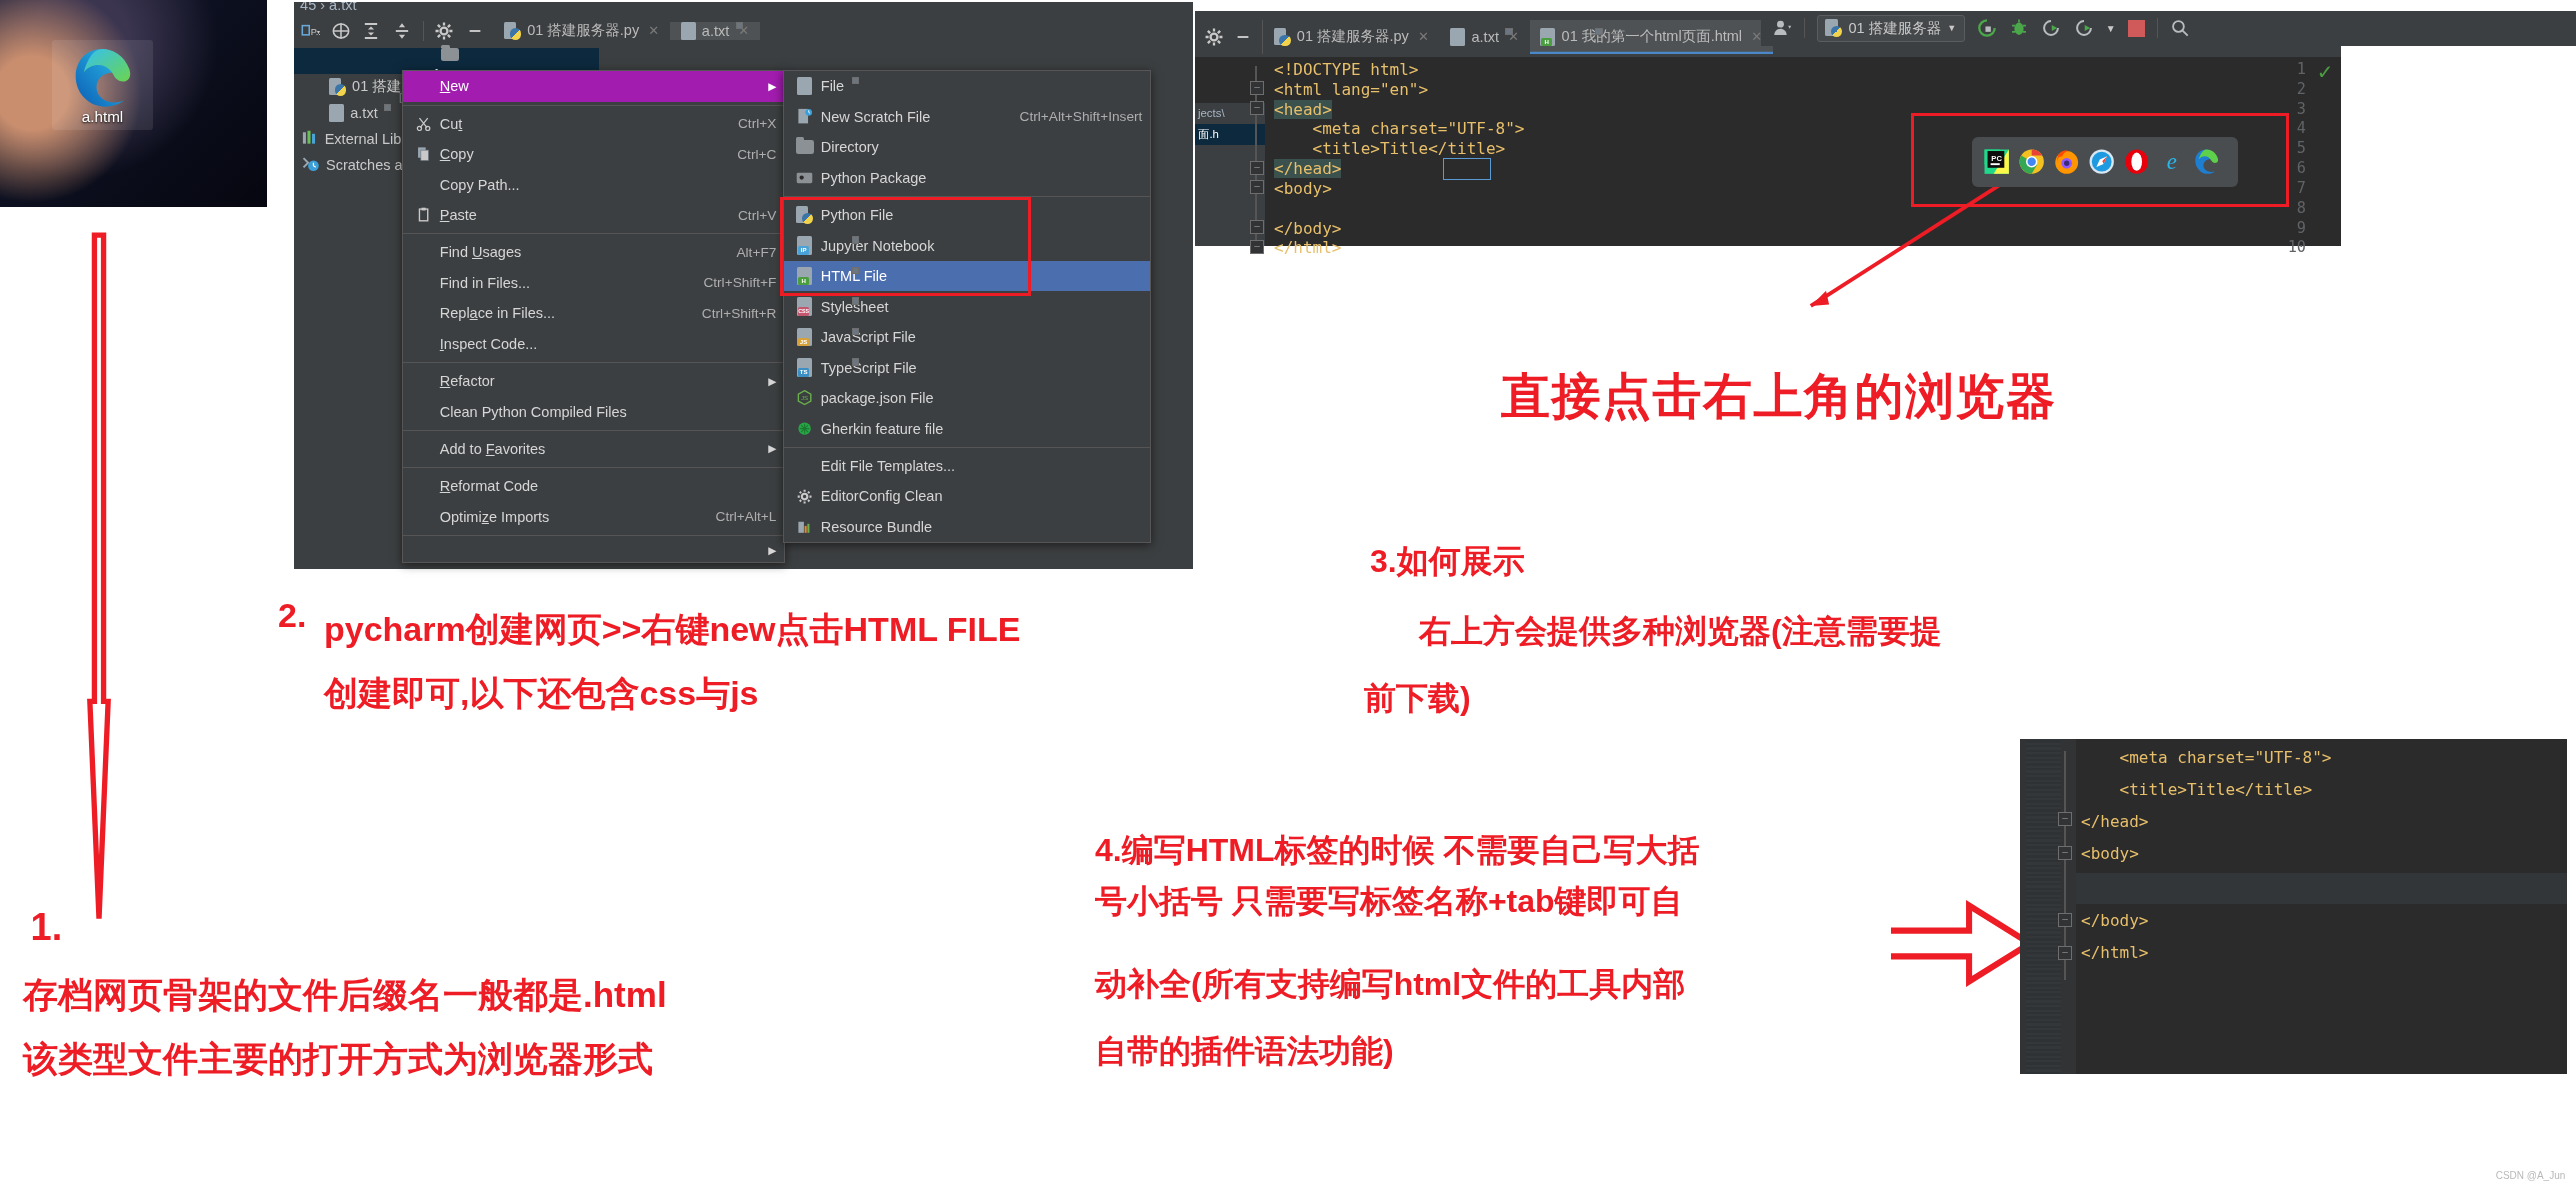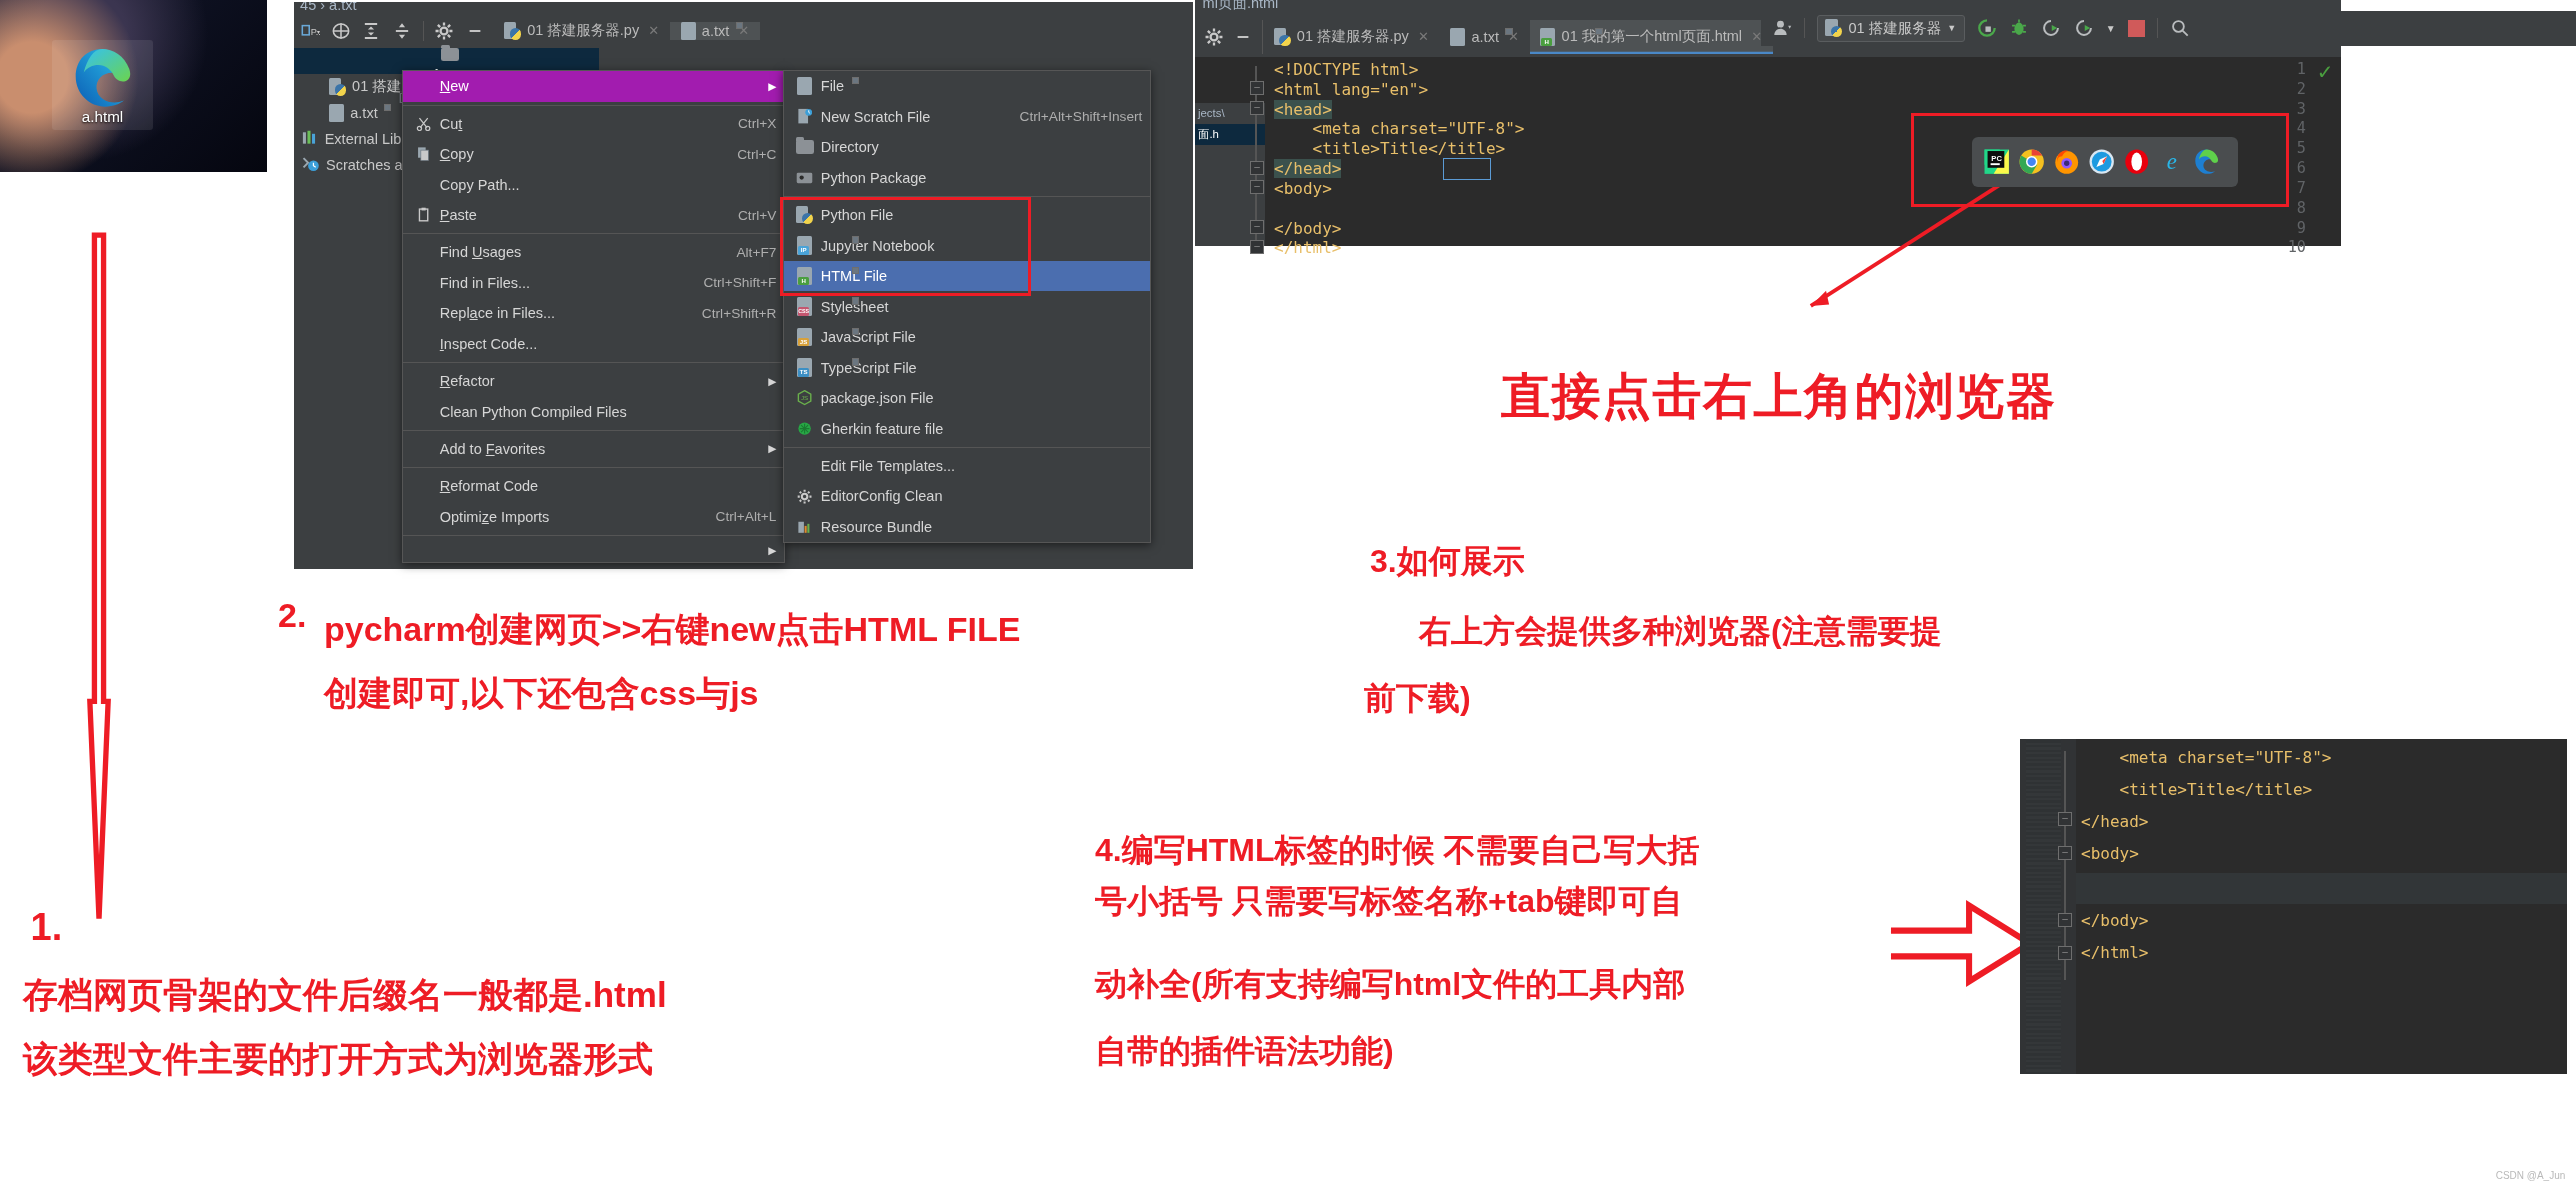--- a/index.html
+++ b/index.html
@@ -4,21 +4,21 @@
 <style>
   html,body{margin:0;padding:0;}
   body{
     width:2576px;height:1186px;background:#ffffff;
     font-family:"Liberation Sans","DejaVu Sans",sans-serif;
     position:relative;overflow:hidden;
   }
   .abs{position:absolute;}
 
   
-  #desktop{left:0;top:0;width:267px;height:172px;
+  #desktop{left:0;top:0;width:267px;height:207px;
     background:
       radial-gradient(circle at 12% 45%, #c98e6e 0 14%, rgba(201,142,110,0) 42%),
       radial-gradient(circle at 30% 20%, #3b3550 0 20%, rgba(59,53,80,0) 55%),
       linear-gradient(135deg,#1b1f33 0%,#0d1020 45%,#05060f 100%);
     overflow:hidden;}
   #desktop .icon-tile{position:absolute;left:52px;top:40px;width:101px;height:90px;
     background:rgba(255,255,255,.09);border-radius:3px;}
   #desktop .edge-glyph{position:absolute;left:17px;top:4.6px;width:67px;height:67px;}
   #desktop .icon-label{position:absolute;left:0;right:0;bottom:4.6px;text-align:center;
     color:#fff;font-size:15.2px;text-shadow:0 0.8px 2.3px #000;font-family:"Liberation Sans",sans-serif;}
@@ -492,23 +492,20 @@
         </svg>
     </span>
     <span class="lbl">Resource Bundle</span>
   </div>
 </div>
 
 <div class="abs redbox" style="left:780px;top:197px;width:245px;height:93px;z-index:60;pointer-events:none;"></div>
 
 <div class="abs" id="ideRight">
 
-  <div class="abs" style="left:0;top:-10.7px;width:100%;height:20px;background:#3c3f41;">
-    <span class="breadcrumb abs" style="left:7.6px;top:-6.1px;">ml页面.html</span>
-  </div>
 
   <div class="abs tabrow" style="left:0;top:9.1px;width:100%;">
     <div style="display:flex;align-items:center;gap:9.1px;padding:0 9.1px;">
       <span class="toolicon">
         <svg viewBox="0 0 26 26">
             <circle cx="13" cy="13" r="4.5" fill="none" stroke="#c9c9c9" stroke-width="3"></circle>
             <g stroke="#c9c9c9" stroke-width="3">
               <path d="M13 2v4M13 20v4M2 13h4M20 13h4M5 5l3 3M18 18l3 3M21 5l-3 3M8 18l-3 3"></path>
             </g>
           </svg>

